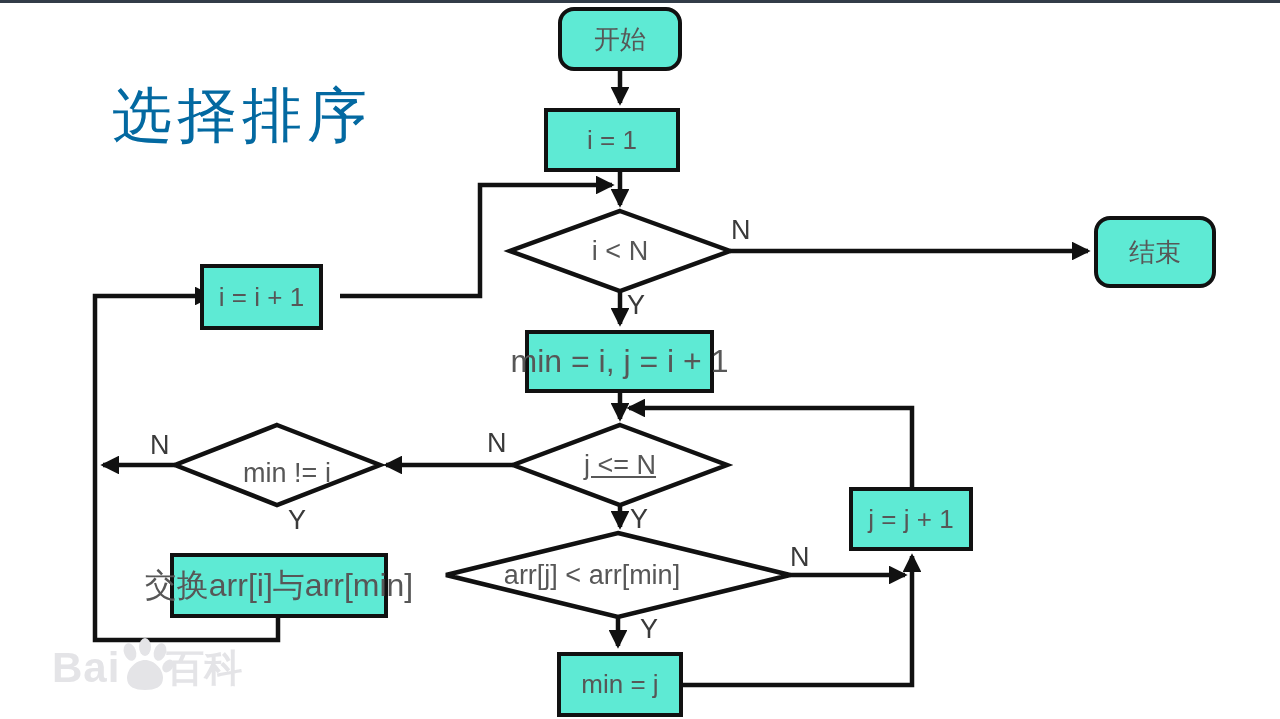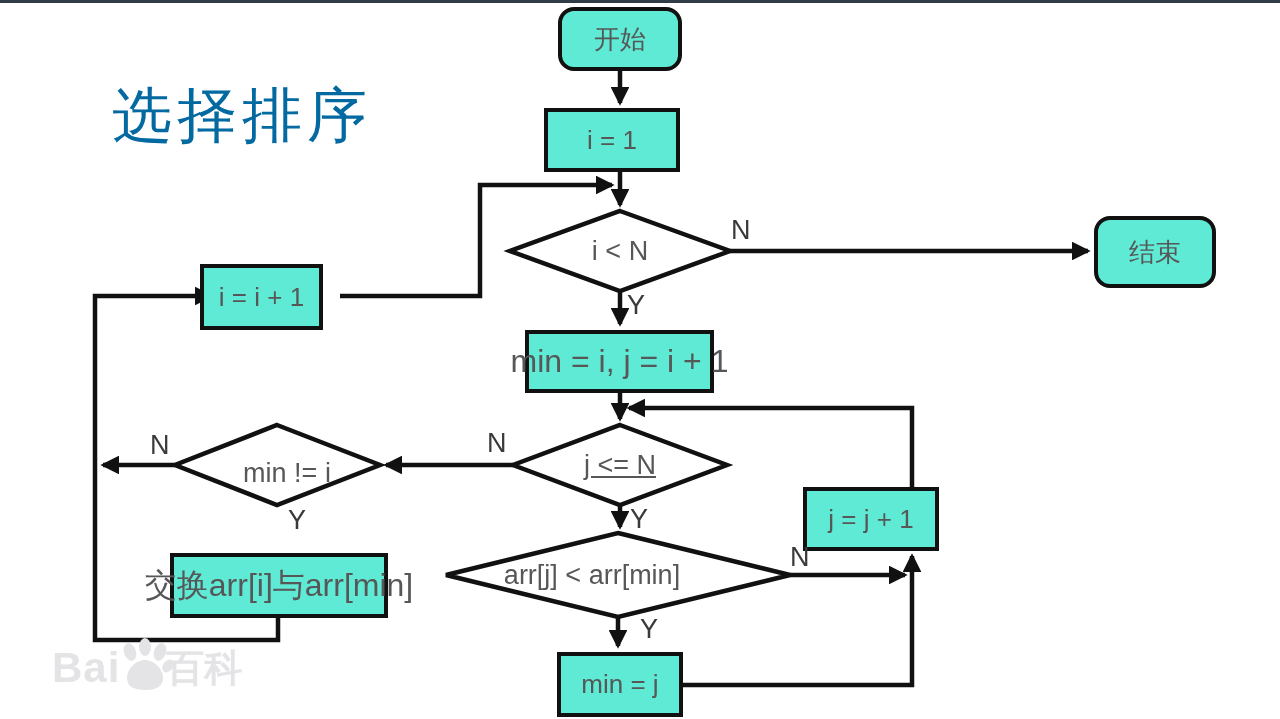--- a/index.html
+++ b/index.html
@@ -96,21 +96,21 @@
   <div class="node terminal" style="left:1094px;top:216px;width:122px;height:72px;">结束</div>
 
   <div class="node small-text" style="left:525px;top:330px;width:189px;height:63px;">min = i, j = i + 1</div>
 
   <div class="node" style="left:200px;top:264px;width:123px;height:66px;">i = i + 1</div>
 
   <div class="node" style="left:557px;top:652px;width:126px;height:65px;">min = j</div>
 
   <div class="node small-text" style="left:170px;top:553px;width:218px;height:65px;">交换arr[i]与arr[min]</div>
 
-  <div class="node" style="left:803px;top:487px;width:136px;height:64px;">j = j + 1</div>
+  <div class="node" style="left:849px;top:487px;width:124px;height:64px;">j = j + 1</div>
 
   <div class="dlabel" style="left:520px;top:231px;width:200px;height:40px;">i &lt; N</div>
   <div class="dlabel" style="left:520px;top:445px;width:200px;height:40px;text-decoration:underline;">j &lt;= N</div>
   <div class="dlabel" style="left:187px;top:445px;width:200px;height:40px;margin-top:8px;">min != i</div>
   <div class="dlabel small-text" style="left:420px;top:555px;width:344px;height:40px;">arr[j] &lt; arr[min]</div>
 
   <div class="blabel" style="left:731px;top:217px;">N</div>
   <div class="blabel" style="left:627px;top:292px;">Y</div>
   <div class="blabel" style="left:487px;top:430px;">N</div>
   <div class="blabel" style="left:630px;top:506px;">Y</div>

